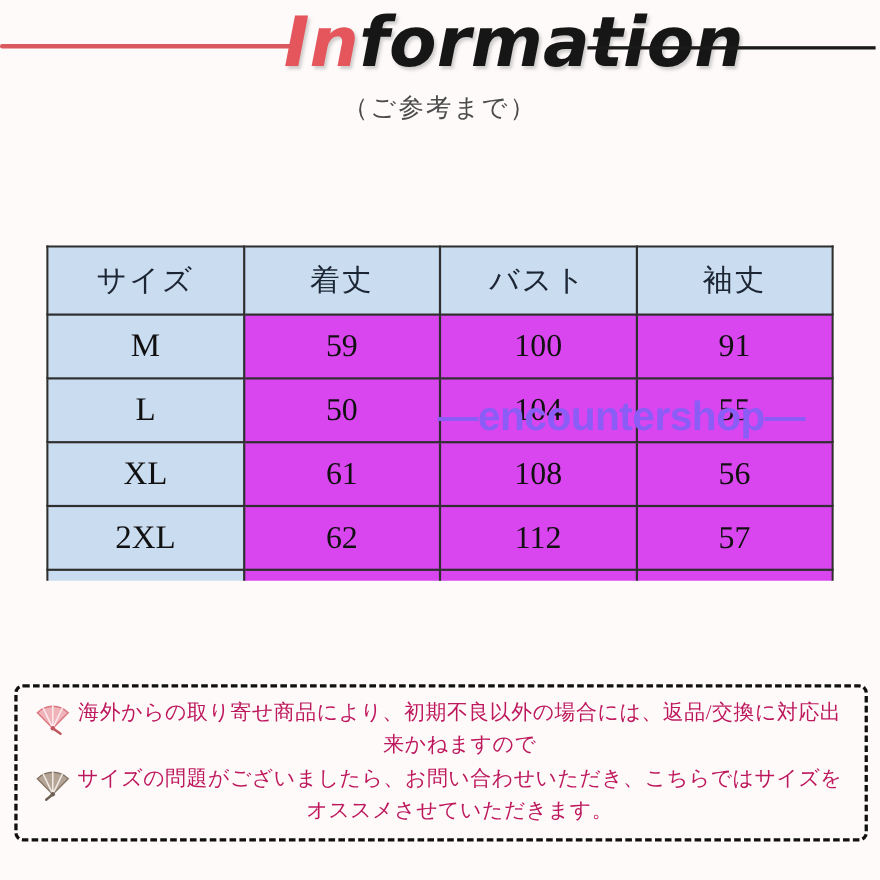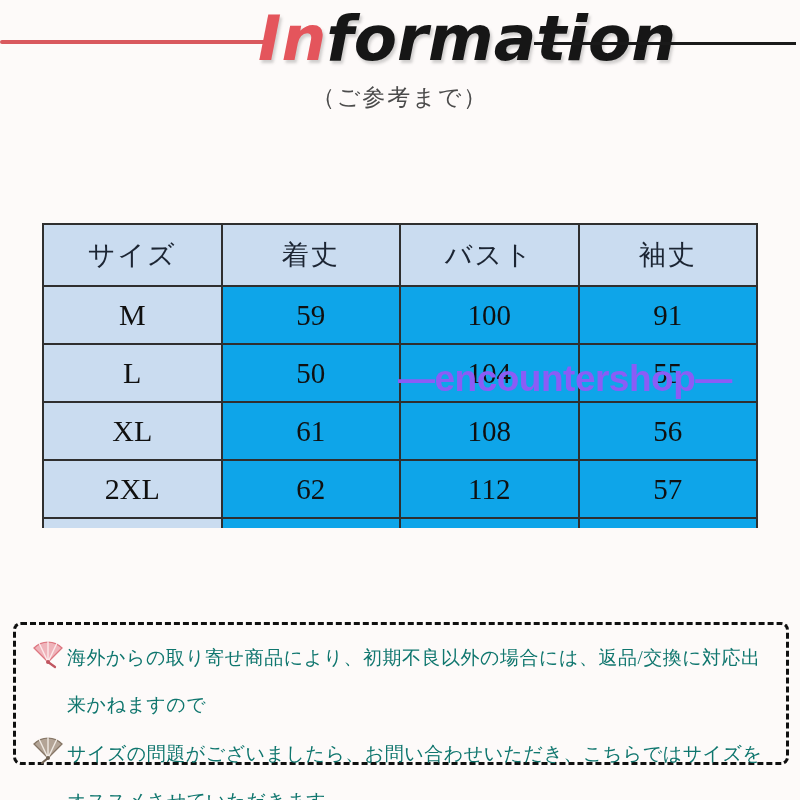--- a/index.html
+++ b/index.html
@@ -49,21 +49,21 @@
     border:2px solid #2f2f2f;
     text-align:center;vertical-align:middle;
     padding:0;
   }
   table.size th{
     height:60px;background:#cadcf0;
     font-weight:normal;font-size:27px;color:#1c2533;
     letter-spacing:2px;
   }
   table.size td{
-    height:56px;background:#0ea5e9;
+    height:56px;background:#d946ef;
     font-size:29px;color:#101010;
   }
   table.size td.size-col{background:#cadcf0;font-size:30px;}
   table.size tr.partial td{height:38px;}
 
   
   .watermark{
     position:absolute;left:398px;top:358px;
     font-family:"Liberation Sans","DejaVu Sans",sans-serif;
     font-weight:bold;font-size:37px;letter-spacing:-0.5px;
@@ -78,22 +78,23 @@
   }
   .note{
     display:flex;align-items:flex-start;
   }
   .note + .note{margin-top:2px;}
   .note .fan{
     flex:0 0 36px;width:36px;height:33px;margin-top:2px;
   }
   .note .txt{
     width:702px;
-    font-size:19px;line-height:47px;letter-spacing:0.5px;
-    color:#0f766e;
+    font-size:19px;line-height:29px;letter-spacing:0.5px;
+    color:#be185d;
+    text-align:center;
   }
 </style>
 </head>
 <body>
 
 <div class="line-left"></div>
 <div class="title"><span class="accent">In</span><span class="rest">formation</span></div>
 <div class="line-right"></div>
 <div class="subtitle">（ご参考まで）</div>
 

